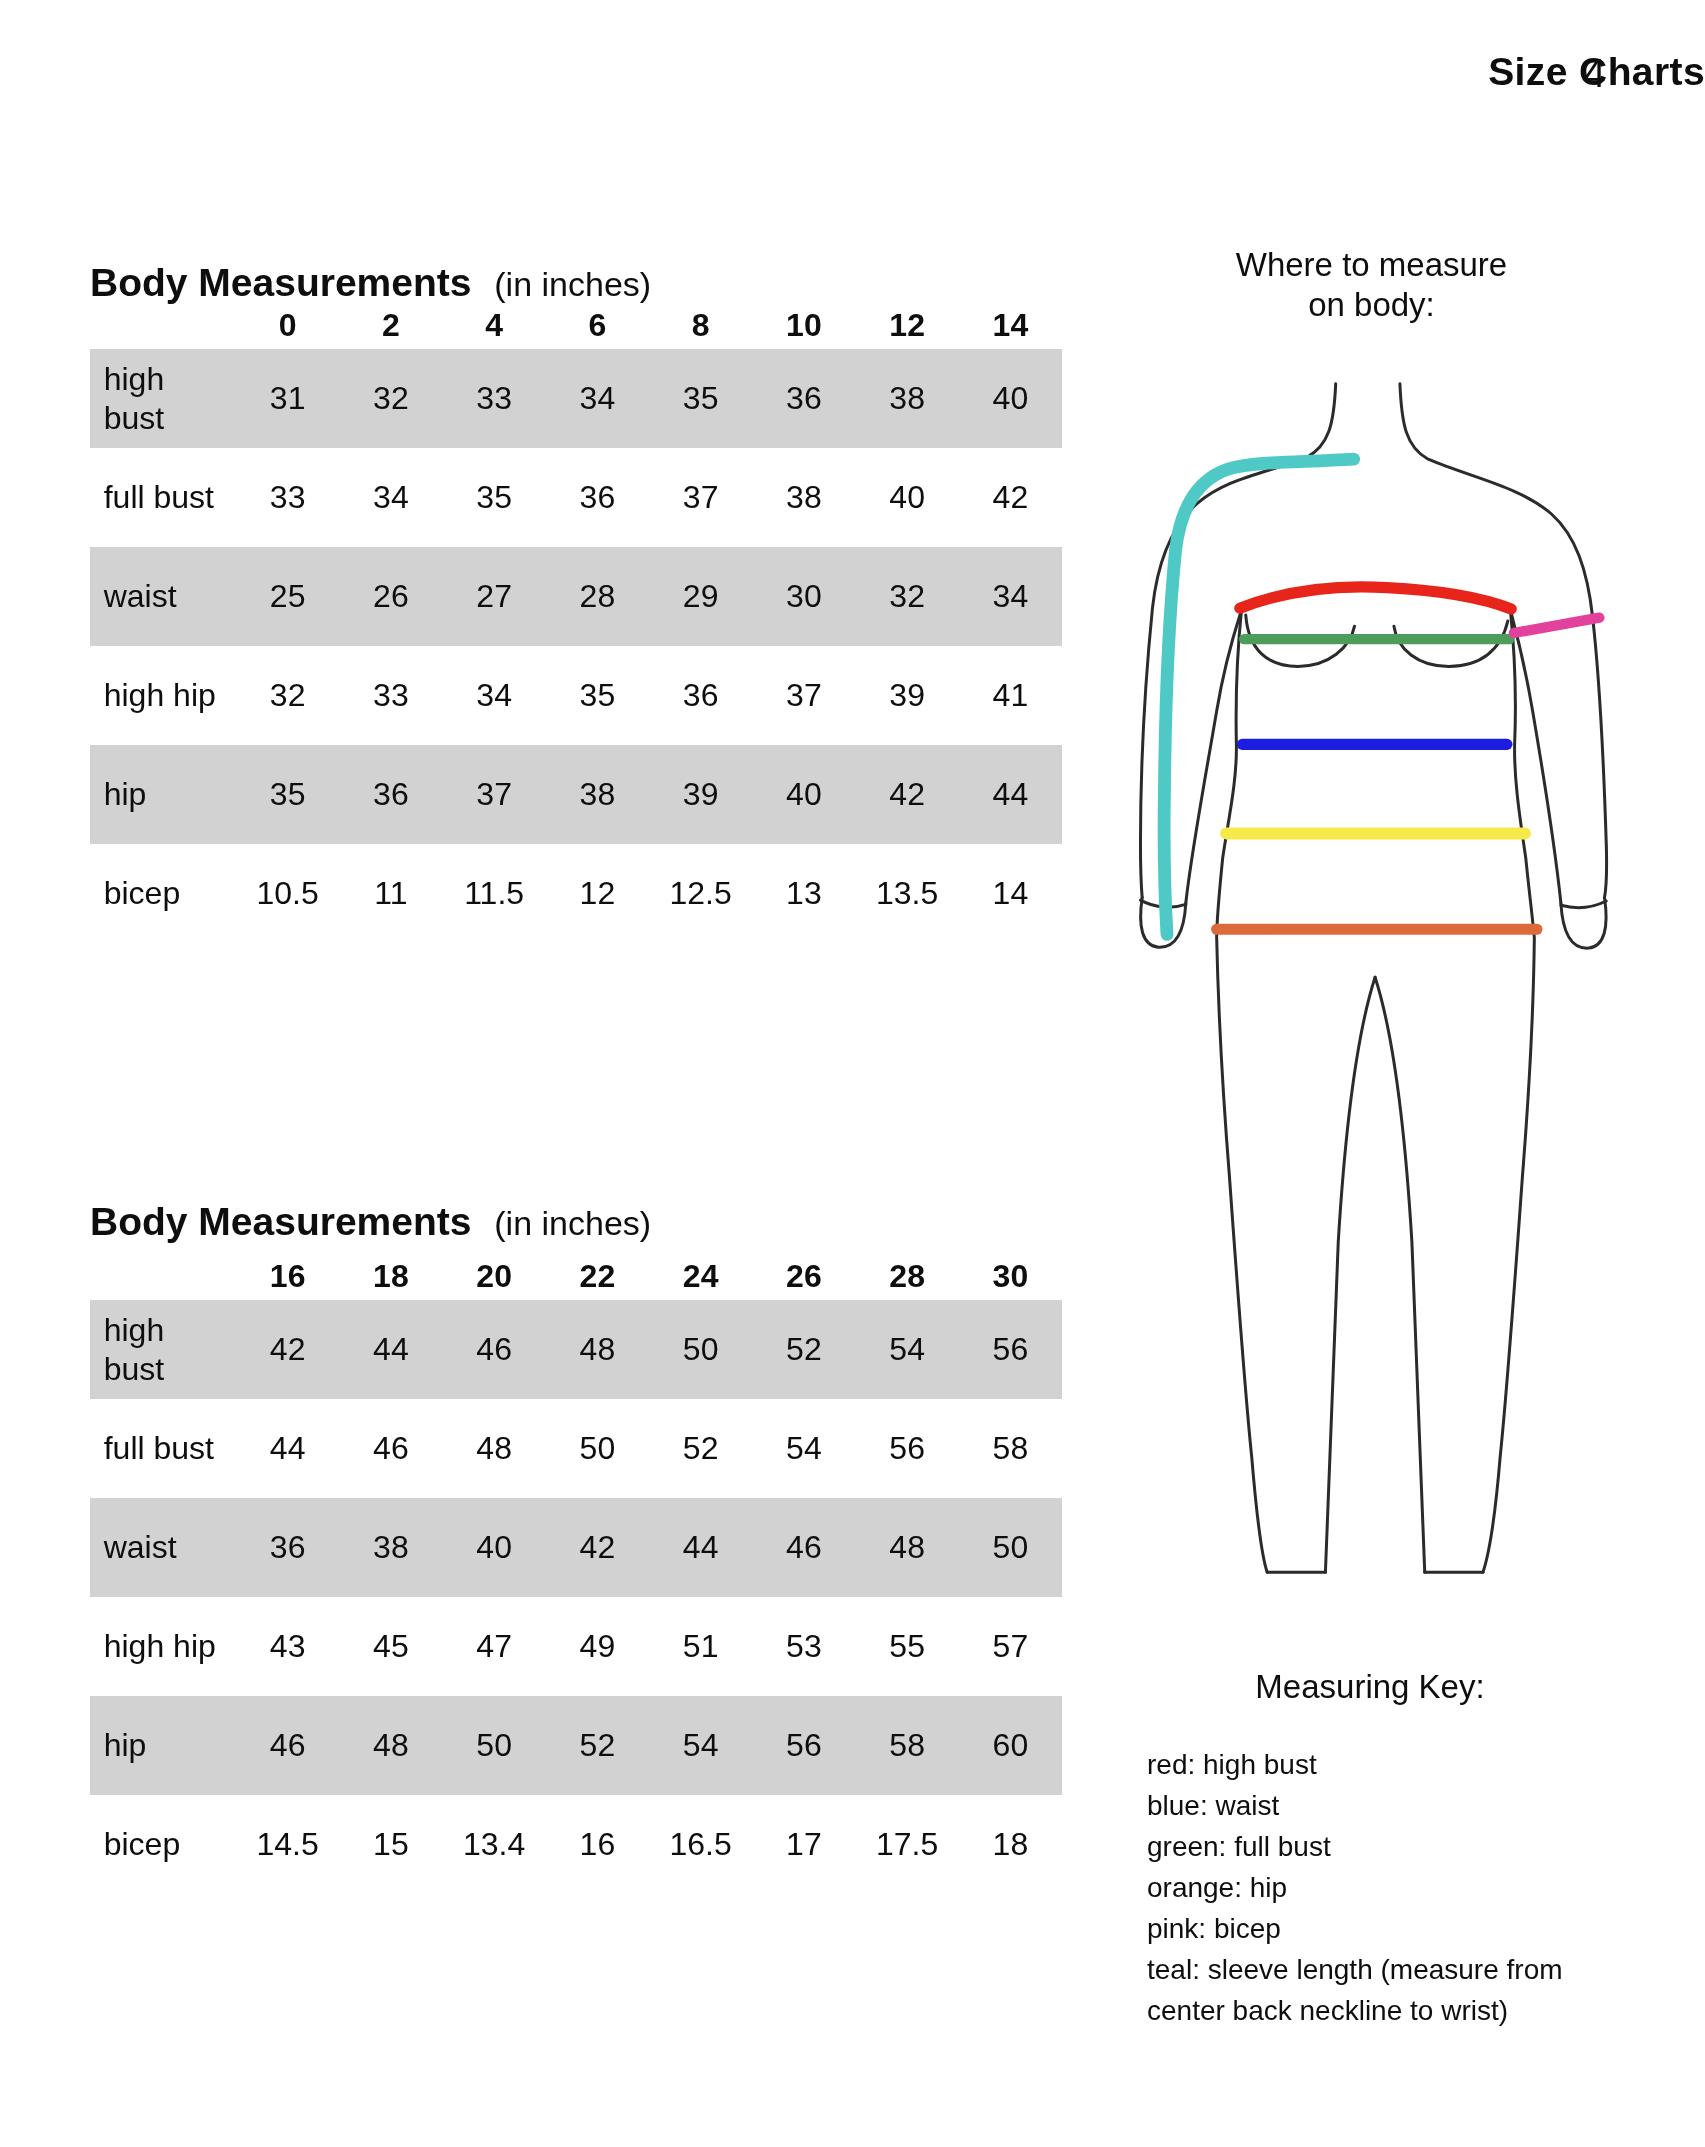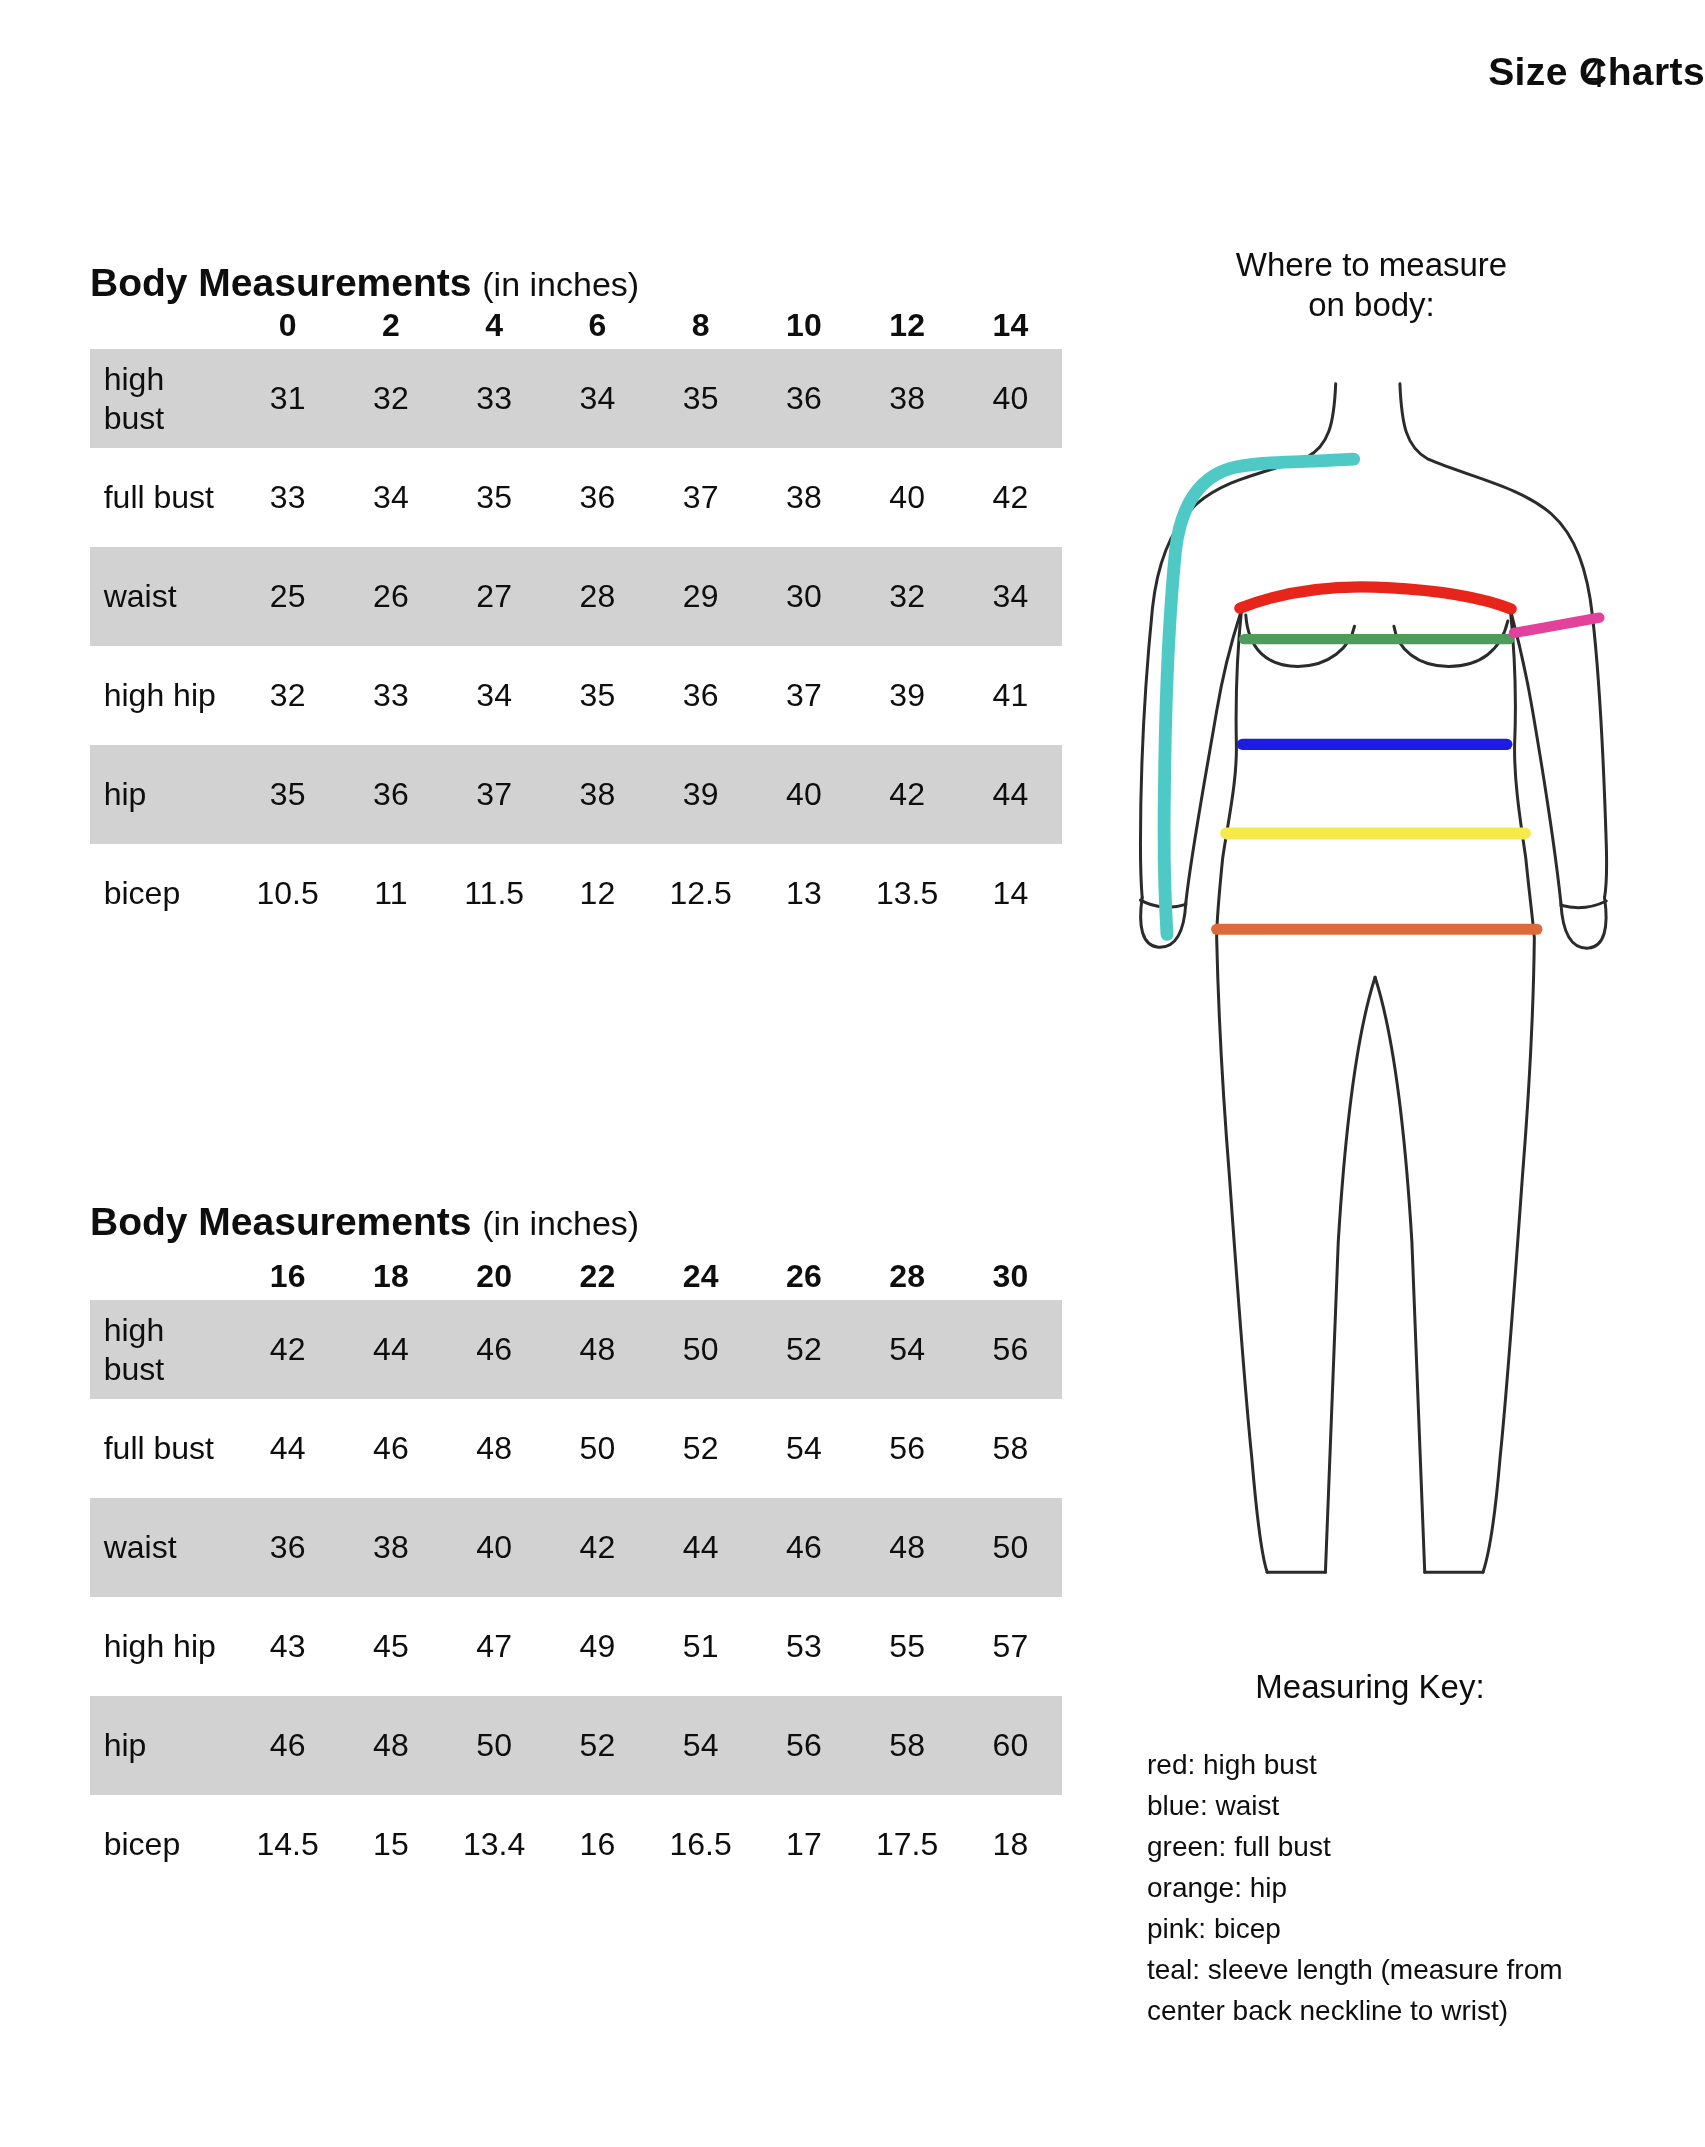--- a/index.html
+++ b/index.html
@@ -5,21 +5,21 @@
   html,body{margin:0;padding:0;background:#ffffff;}
   .page{
     position:relative;width:1705px;height:2147px;background:#ffffff;
     font-family:"Liberation Sans", sans-serif;color:#0e0e0e;overflow:hidden;
   }
   .doc-title{position:absolute;top:50px;left:0;width:100%;text-align:right;
     font-size:39px;font-weight:700;letter-spacing:0.4px;}
   .page-num{position:absolute;top:51px;left:1556px;width:77px;text-align:center;
     font-size:40px;font-weight:400;}
   .sec-heading{position:absolute;left:90px;font-size:39px;font-weight:700;white-space:nowrap;}
-  .sec-heading .suffix{font-weight:400;font-size:34px;}
+  .sec-heading .suffix{font-weight:400;font-size:34px;margin-left:12px;}
   .sec-heading.first{top:229px;}
   .sec-heading.second{top:1168px;}
   table.size-table{position:absolute;left:90px;width:972px;border-collapse:collapse;
     table-layout:fixed;}
   table.size-table.first{top:301px;}
   table.size-table.second{top:1252px;}
   table.size-table th,table.size-table td{
     font-size:32px;font-weight:400;text-align:center;vertical-align:middle;padding:0;}
   table.size-table col.label-col{width:146px;}
   table.size-table thead th{height:48px;font-weight:700;}

